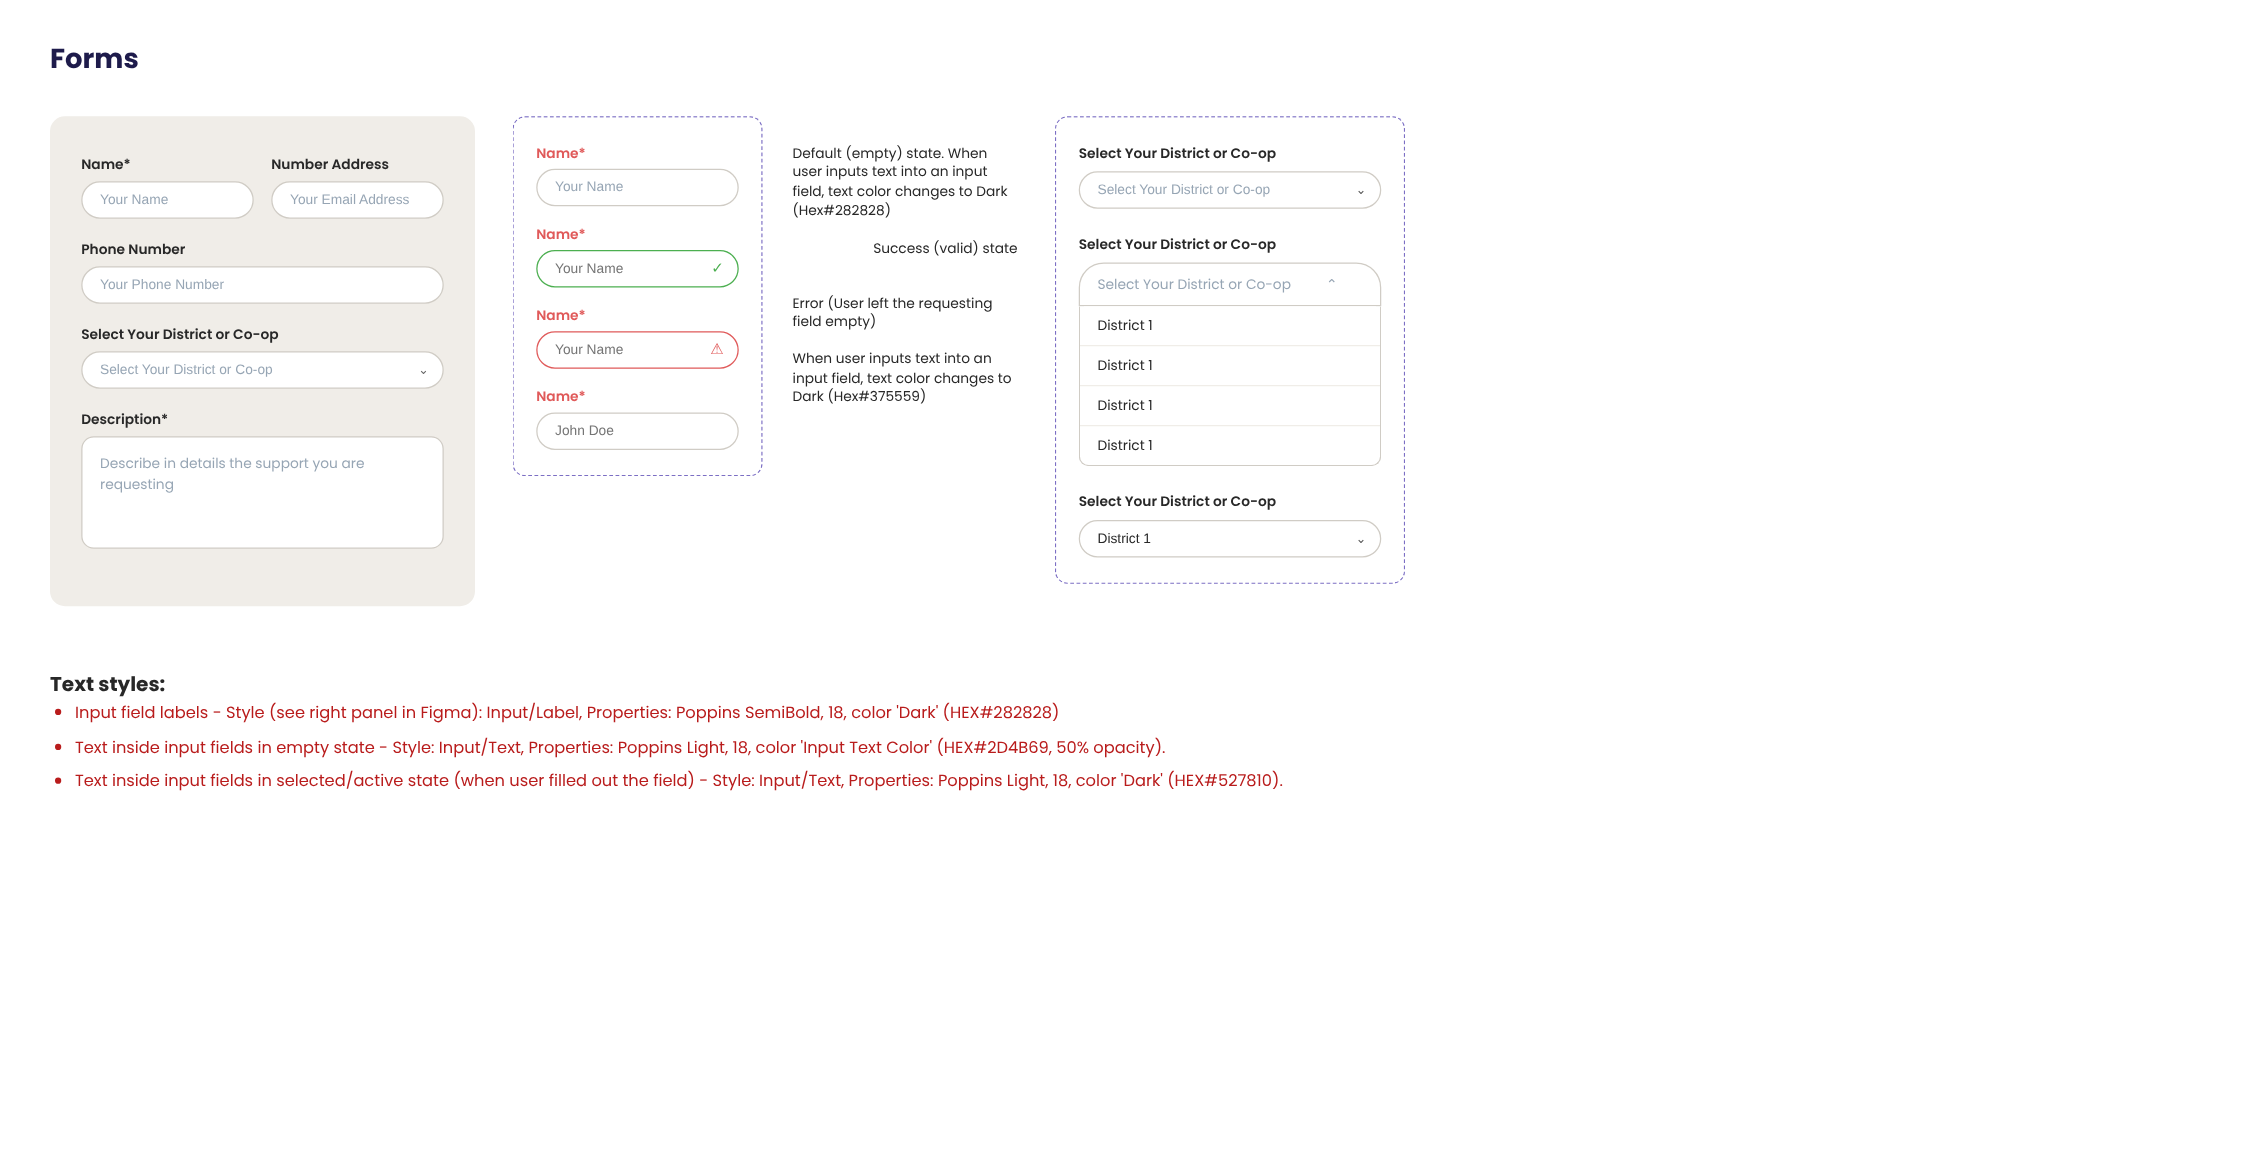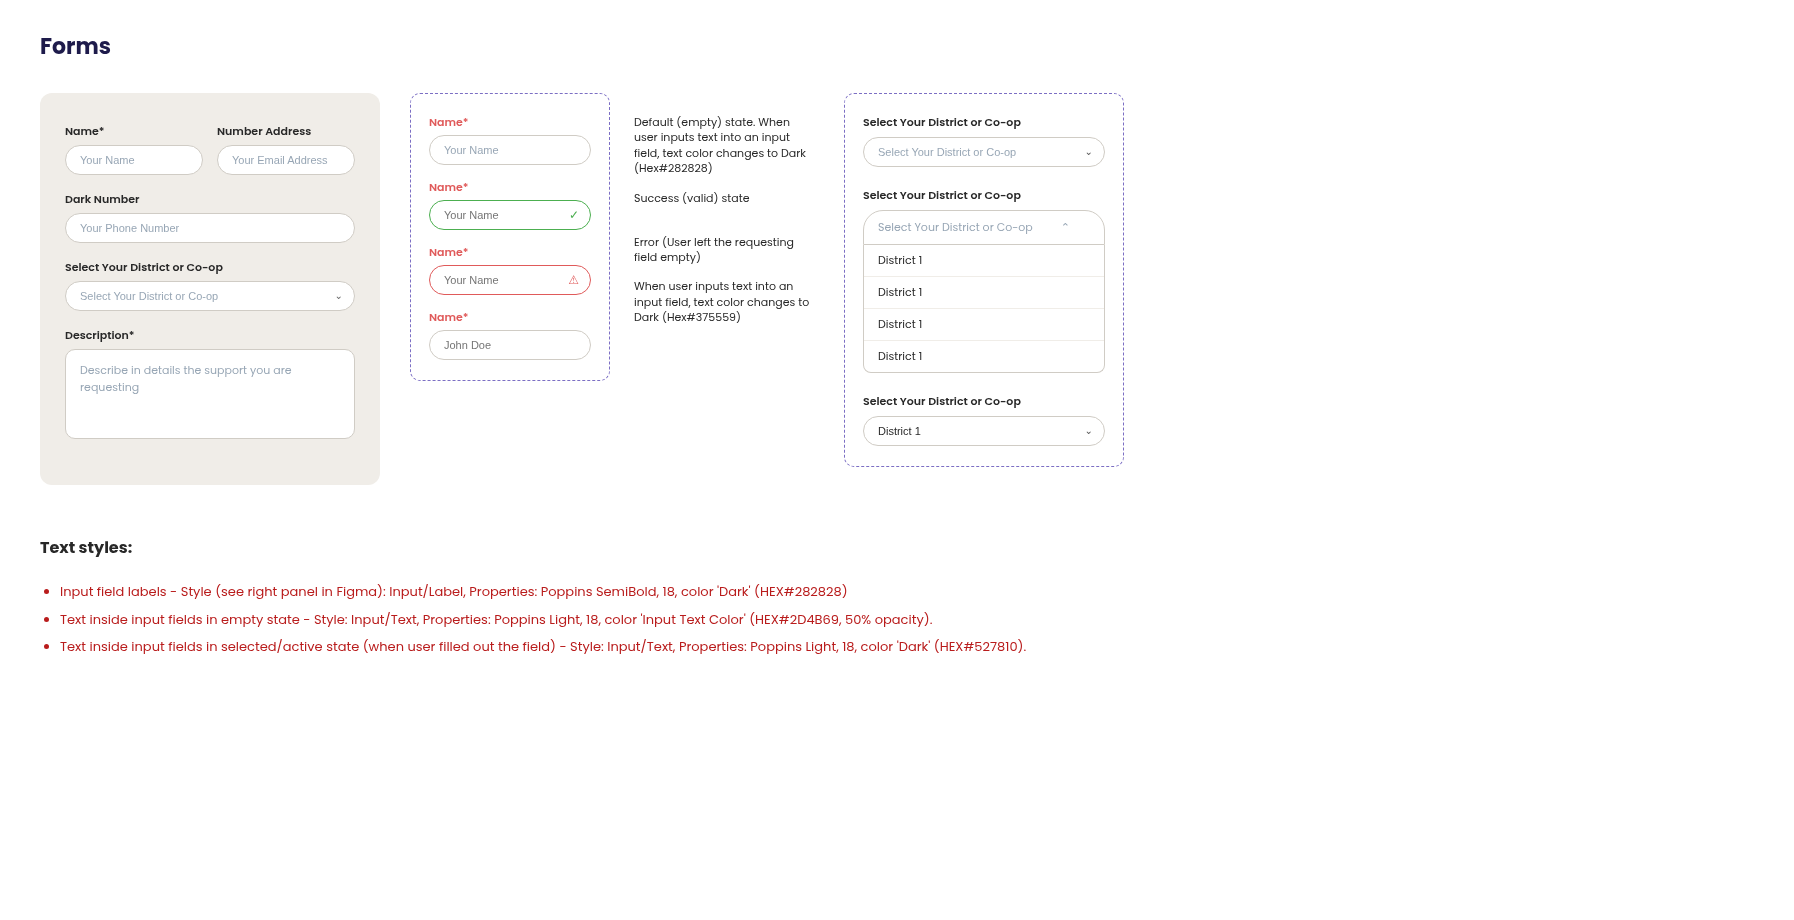--- a/index.html
+++ b/index.html
@@ -224,20 +224,21 @@
     }
 
     
     .state-descriptions {
       display: flex;
       flex-direction: column;
       justify-content: space-between;
       gap: 14px;
       padding-top: 22px;
       width: 180px;
+      align-items: flex-end;
     }
 
     .state-desc {
       font-size: 11px;
       color: #282828;
       line-height: 1.4;
       min-height: 30px;
     }
 
     
@@ -359,21 +360,21 @@
 
     
     .text-styles-section {
       margin-top: 10px;
     }
 
     .text-styles-title {
       font-size: 16px;
       font-weight: 700;
       color: #282828;
-      margin-bottom: 22px;
+      margin-bottom: 0;
     }
 
     .text-styles-list {
       list-style: disc;
       padding-left: 20px;
       display: flex;
       flex-direction: column;
       gap: 8px;
     }
 
@@ -411,21 +412,21 @@
         <input class="form-input" type="text" placeholder="Your Name" style="">
       </div>
       <div class="form-group">
         <label>Number Address</label>
         <input class="form-input" type="email" placeholder="Your Email Address" style="">
       </div>
     </div>
 
     <div class="form-row">
       <div class="form-group">
-        <label>Dark Number</label>
+        <label>Phone Number</label>
         <input class="form-input" type="text" placeholder="Your Phone Number" style="">
       </div>
     </div>
 
     <div class="form-group-full">
       <label>Select Your District or Co-op</label>
       <div class="select-wrapper">
         <select>
           <option value="">Select Your District or Co-op</option>
           <option value="district1">District 1</option>

